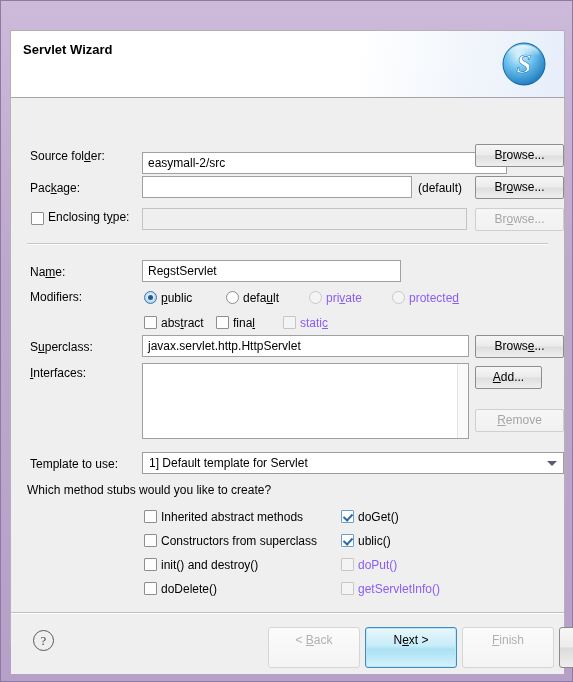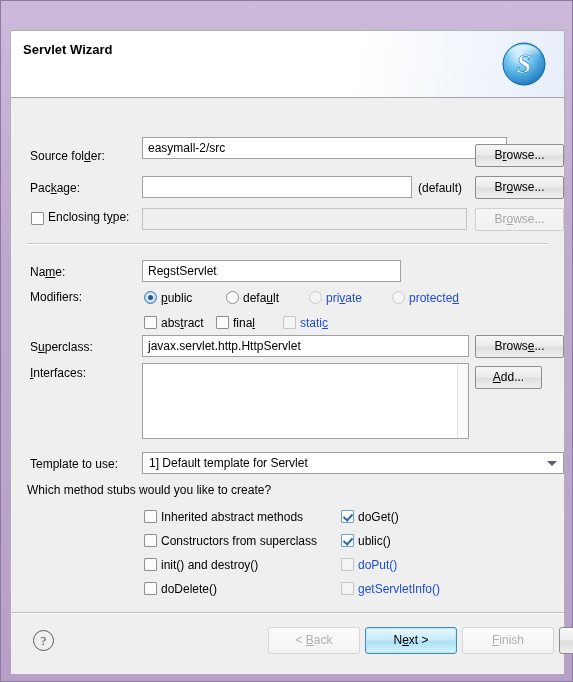--- a/index.html
+++ b/index.html
@@ -140,21 +140,21 @@
   }
   .rb.dis{border-color:#c9c9c9;background:#f4f4f4;}
   .rb.on{border:1px solid #3b78b0;
     background:radial-gradient(circle at 50% 45%,#ffffff 0%,#d4e6f6 45%,#8dbbe0 100%);}
   .rb.on:after{
     content:"";position:absolute;left:3px;top:3px;width:5px;height:5px;
     border-radius:50%;background:#1e5b96;
   }
   .chk-item{position:absolute;font-size:12px;white-space:nowrap;}
   .chk-item .t{position:absolute;left:17px;top:-2px;}
-  .chk-item.dis .t{color:#1d4ed8;}
+  .chk-item.dis .t{color:#8b5cf6;}
   
   .combo{
     position:absolute;box-sizing:border-box;height:22px;
     background:#fff;border:1px solid #9d9d9d;
     font-size:12px;padding:3px 0 0 6px;color:#000;
   }
   .combo .arrow{
     position:absolute;right:6px;top:8px;width:0;height:0;
     border-left:5px solid transparent;border-right:5px solid transparent;
     border-top:5px solid #5a5a72;
@@ -177,21 +177,21 @@
     position:absolute;left:0;top:0;width:553px;height:0;
     border-top:1px solid #bfbcc4;border-bottom:1px solid #ffffff;
   }
   .help{
     position:absolute;left:22px;top:18px;width:21px;height:21px;
     border:1.6px solid #5a5a5a;border-radius:50%;
     color:#444;font-size:13px;text-align:center;line-height:19px;
     font-family:"Liberation Serif",serif;box-sizing:border-box;
   }
   .fbtn{
-    position:absolute;top:15px;height:27px;width:92px;box-sizing:border-box;
+    position:absolute;top:15px;height:41px;width:92px;box-sizing:border-box;
     background:linear-gradient(180deg,#fafafa 0%,#f1f1f1 48%,#e4e4e4 52%,#f4f4f4 100%);
     border:1px solid #a9a9a9;border-radius:3px;
     font-size:12px;text-align:center;line-height:25px;color:#000;
   }
   .fbtn.dis{color:#b0b0b0;border-color:#d6d6d6;
     background:linear-gradient(180deg,#fbfbfb 0%,#f4f4f4 100%);}
   .fbtn.default{
     border:1px solid #3c8dbc;
     background:linear-gradient(180deg,#e9f7fd 0%,#c8ecf8 45%,#aae1f4 55%,#d6f2fb 100%);
     box-shadow:0 0 0 1px #bfe6f5 inset;
@@ -228,21 +228,21 @@
           <ellipse cx="25" cy="16" rx="16" ry="10" fill="url(#g2)"></ellipse>
           <text x="25" y="34" text-anchor="middle" font-family="Liberation Serif, serif" font-size="27" font-style="italic" font-weight="bold" fill="#ffffff" stroke="#1d7ec0" stroke-width="0.6">S</text>
         </svg>
       </div>
     </div>
     <div class="hdr-sep"></div>
 
     <div class="body">
 
       <div class="lbl" style="left:19px;top:51px;"><span>Source fol</span><u>d</u><span>er:</span></div>
-      <div class="fld" style="left:131px;top:39px;width:365px;">easymall-2/src</div>
+      <div class="fld" style="left:131px;top:54px;width:365px;">easymall-2/src</div>
       <div class="btn" style="left:464px;top:46px;width:89px;"><span>B</span><u>r</u><span>owse...</span></div>
 
       <div class="lbl" style="left:19px;top:83px;"><span>Pac</span><u>k</u><span>age:</span></div>
       <div class="fld" style="left:131px;top:78px;width:270px;"></div>
       <div class="lbl" style="left:407px;top:83px;">(default)</div>
       <div class="btn" style="left:464px;top:78px;width:89px;"><span>Br</span><u>o</u><span>wse...</span></div>
 
       <div class="cb" style="left:20px;top:114px;"></div>
       <div class="lbl" style="left:37px;top:112px;"><span>Enclosing t</span><u>y</u><span>pe:</span></div>
       <div class="fld dis" style="left:131px;top:110px;width:325px;"></div>
@@ -287,20 +287,21 @@
 
       <div class="lbl" style="left:19px;top:242px;"><span>S</span><u>u</u><span>perclass:</span></div>
       <div class="fld" style="left:131px;top:237px;width:327px;">javax.servlet.http.HttpServlet</div>
       <div class="btn" style="left:464px;top:237px;width:89px;"><span>Brows</span><u>e</u><span>...</span></div>
 
       <div class="lbl" style="left:19px;top:268px;"><span></span><u>I</u><span>nterfaces:</span></div>
       <div class="listbox" style="left:131px;top:265px;width:327px;height:76px;">
         <div class="sb"></div>
       </div>
       <div class="btn" style="left:464px;top:268px;width:67px;"><span></span><u>A</u><span>dd...</span></div>
+      <div class="btn dis" style="left:464px;top:311px;width:89px;"><span></span><u>R</u><span>emove</span></div>
 
       <div class="lbl" style="left:19px;top:359px;">Template to use:</div>
       <div class="combo" style="left:131px;top:354px;width:422px;">
         <span>1] Default template for Servlet</span>
         <span class="arrow"></span>
       </div>
 
       <div class="lbl" style="left:16px;top:385px;">Which method stubs would you like to create?</div>
 
       <div class="chk-item" style="left:133px;top:414px;">

